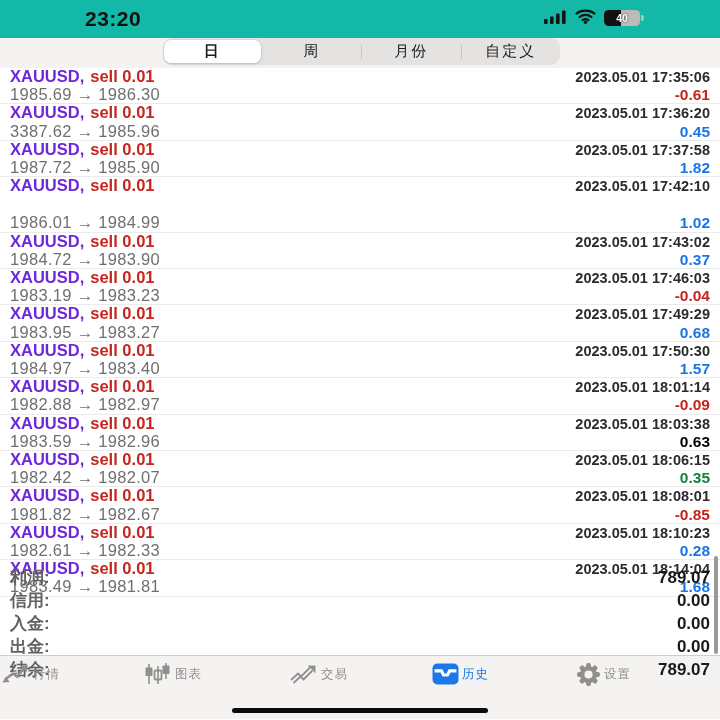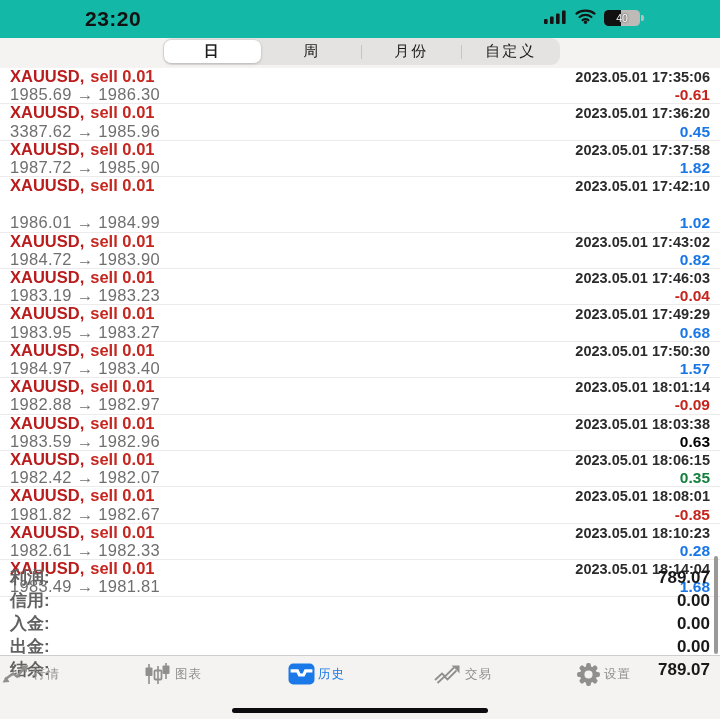--- a/index.html
+++ b/index.html
@@ -11,40 +11,40 @@
   }
   
   .status-bar{
     height:38px;background:#14b8a6;display:flex;align-items:center;
     position:relative;
   }
   .time{font-size:21px;font-weight:700;color:#111;padding-left:85px;letter-spacing:.5px;}
   .status-icons{position:absolute;right:76px;top:8px;display:flex;align-items:center;gap:8px;}
   .battery{position:relative;width:36px;height:16px;background:#bdbab8;border-radius:4.5px;display:flex;align-items:center;justify-content:center;}
   .battery .fill{position:absolute;left:0;top:0;height:16px;width:17px;background:#111;border-radius:4.5px 0 0 4.5px;}
-  .battery .pct{position:relative;z-index:2;color:#fff;font-size:10.5px;font-weight:400;text-shadow:0 0 2px rgba(0,0,0,.8);}
+  .battery .pct{position:relative;z-index:2;color:#fff;font-size:10.5px;font-weight:700;text-shadow:0 0 2px rgba(0,0,0,.8);}
   .battery-cap{width:3px;height:6px;background:#bdbab8;border-radius:0 2px 2px 0;margin-left:1px;}
   
   .seg-area{height:30px;background:#f5f3f2;position:relative;}
   .segmented{
     position:absolute;left:163px;top:0;width:397px;height:27px;
     background:#e5e3e1;border-radius:9px;display:flex;align-items:center;
   }
   .seg{
     flex:1;height:23px;margin:0 1px;display:flex;align-items:center;justify-content:center;
     font-size:15px;color:#1c1c1c;border-radius:7px;letter-spacing:2px;
   }
   .seg.selected{background:#fff;box-shadow:0 1px 3px rgba(0,0,0,.18),0 0 0 .5px rgba(0,0,0,.04);font-weight:600;}
   .seg-divider{width:1px;height:14px;background:#c7c5c3;flex:0 0 1px;}
   .seg-divider.hidden{visibility:hidden;}
   
   .trade-list{height:498px;display:flex;flex-direction:column;background:#fff;}
   .trade-row{flex:1;display:flex;flex-direction:column;justify-content:center;padding:0 10px;border-bottom:1px solid #eceaea;}
   .trow-line{display:flex;justify-content:space-between;align-items:baseline;line-height:17.2px;}
-  .symbol{font-weight:700;font-size:16.5px;color:#b91c1c;}
+  .symbol{font-weight:700;font-size:16.5px;color:#6d28d9;}
   .side{font-weight:700;font-size:16.5px;margin-left:6px;}
   .trade-datetime{font-weight:700;font-size:14.5px;color:#2b2b2b;}
   .prices{font-size:16.5px;color:#6f6f6f;letter-spacing:.3px;}
   .profit{font-weight:700;font-size:15.5px;}
   
   .summary{height:89px;display:flex;flex-direction:column;background:#fff;}
   .summary-row{flex:1;display:flex;justify-content:space-between;align-items:center;padding:0 10px;}
   .summary-label{font-size:17px;font-weight:700;color:#616161;}
   .summary-value{font-size:17px;font-weight:700;color:#191919;}
   .scrollbar{position:absolute;right:2px;top:556px;width:4px;height:98px;background:#9b9997;border-radius:2px;}
@@ -145,21 +145,21 @@
           <span class="profit" style="color: rgb(25, 118, 232); margin-top: 19px;">1.02</span>
         </div>
       </div>
       <div class="trade-row">
         <div class="trow-line">
           <span><span class="symbol">XAUUSD,</span><span class="side" style="color: rgb(197, 38, 31);">sell 0.01</span></span>
           <span class="trade-datetime">2023.05.01 17:43:02</span>
         </div>
         <div class="trow-line">
           <span class="prices">1984.72 → 1983.90</span>
-          <span class="profit" style="color: rgb(25, 118, 232);">0.82</span>
+          <span class="profit" style="color: rgb(25, 118, 232);">0.37</span>
         </div>
       </div>
       <div class="trade-row">
         <div class="trow-line">
           <span><span class="symbol">XAUUSD,</span><span class="side" style="color: rgb(197, 38, 31);">sell 0.01</span></span>
           <span class="trade-datetime">2023.05.01 17:46:03</span>
         </div>
         <div class="trow-line">
           <span class="prices">1983.19 → 1983.23</span>
           <span class="profit" style="color: rgb(197, 36, 28);">-0.04</span>
@@ -291,38 +291,38 @@
               <rect x="1.5" y="4.5" width="7" height="8.5" rx="1"></rect>
               <rect x="13.2" y="3" width="1.6" height="18"></rect>
               <rect x="21.2" y="0" width="1.6" height="16"></rect>
               <rect x="18.5" y="2.5" width="7" height="8.5" rx="1"></rect>
             </g>
             <rect x="10.5" y="7.5" width="7" height="9" rx="1" fill="none" stroke="currentColor" stroke-width="1.8"></rect>
           </svg>
         </span>
         <span class="tlabel">图表</span>
       </div>
-      <div class="tab-item" style="color: rgb(27, 120, 232);">
-        <span class="ticon">
-          <svg width="27" height="22" viewBox="0 0 26 21">
-            <rect x="0.5" y="0.5" width="25" height="20" rx="4.5" fill="currentColor"></rect>
-            <polygon fill="#ffffff" points="2.5,6 10,6 12,10 14,10 16,6 23.5,6 23.5,9 17.8,9 15.9,13 10.1,13 8.2,9 2.5,9"></polygon>
-          </svg>
-        </span>
-        <span class="tlabel">历史</span>
-      </div>
       <div class="tab-item">
         <span class="ticon">
           <svg width="30" height="22" viewBox="0 0 30 22">
             <path d="M3 17 L10 10.5 L13 13.5 L22 4.5" stroke="currentColor" stroke-width="1.8" fill="none"></path>
             <path d="M5.5 20 L12.5 13.5 L15.5 16.5 L24.5 7.5" stroke="currentColor" stroke-width="1.8" fill="none"></path>
             <polygon fill="currentColor" points="19.5,2.5 27.5,2.5 27.5,10.5 24.5,7 22,4.8"></polygon>
           </svg>
         </span>
         <span class="tlabel">交易</span>
+      </div>
+      <div class="tab-item" style="color: rgb(27, 120, 232);">
+        <span class="ticon">
+          <svg width="27" height="22" viewBox="0 0 26 21">
+            <rect x="0.5" y="0.5" width="25" height="20" rx="4.5" fill="currentColor"></rect>
+            <polygon fill="#ffffff" points="2.5,6 10,6 12,10 14,10 16,6 23.5,6 23.5,9 17.8,9 15.9,13 10.1,13 8.2,9 2.5,9"></polygon>
+          </svg>
+        </span>
+        <span class="tlabel">历史</span>
       </div>
       <div class="tab-item">
         <span class="ticon">
           <svg width="25" height="25" viewBox="0 0 24 24">
             <g fill="currentColor">
               <rect x="9.7" y="1" width="4.6" height="22" rx="1.8"></rect>
               <rect x="9.7" y="1" width="4.6" height="22" rx="1.8" transform="rotate(45 12 12)"></rect>
               <rect x="9.7" y="1" width="4.6" height="22" rx="1.8" transform="rotate(90 12 12)"></rect>
               <rect x="9.7" y="1" width="4.6" height="22" rx="1.8" transform="rotate(135 12 12)"></rect>
               <circle cx="12" cy="12" r="8.2"></circle>

